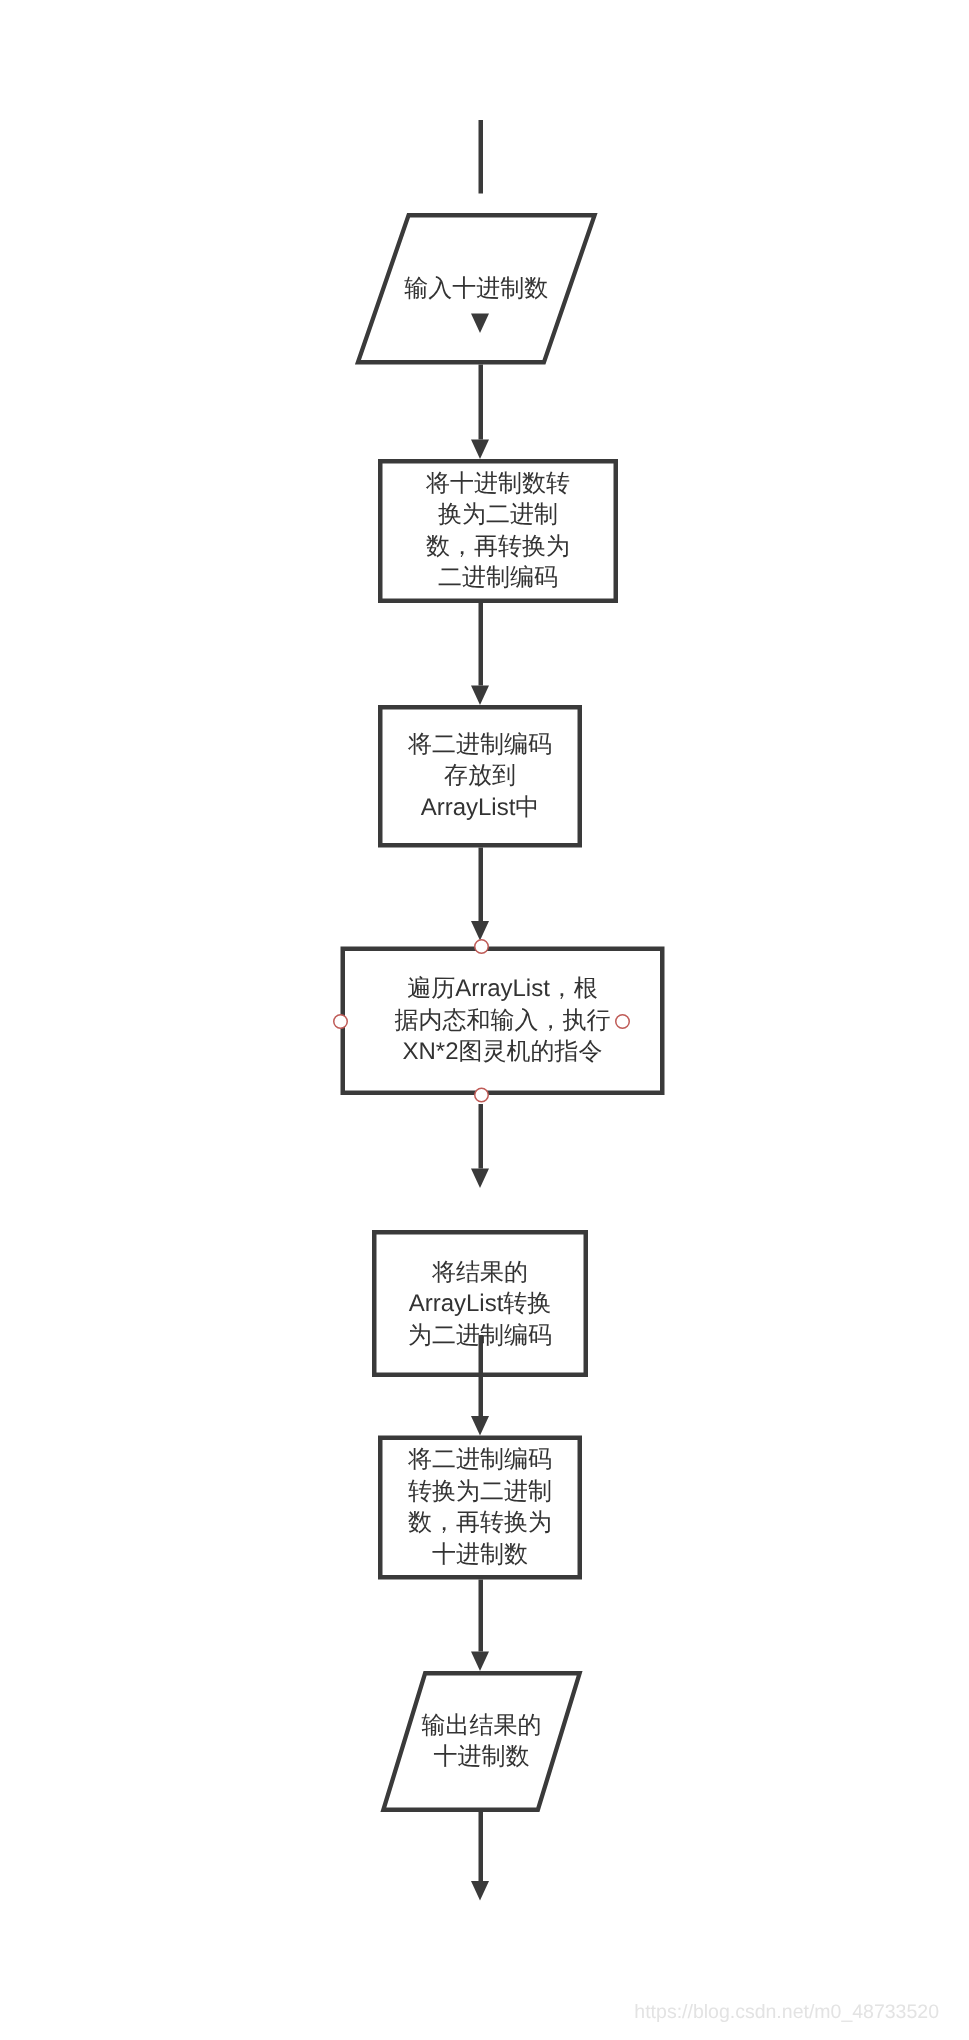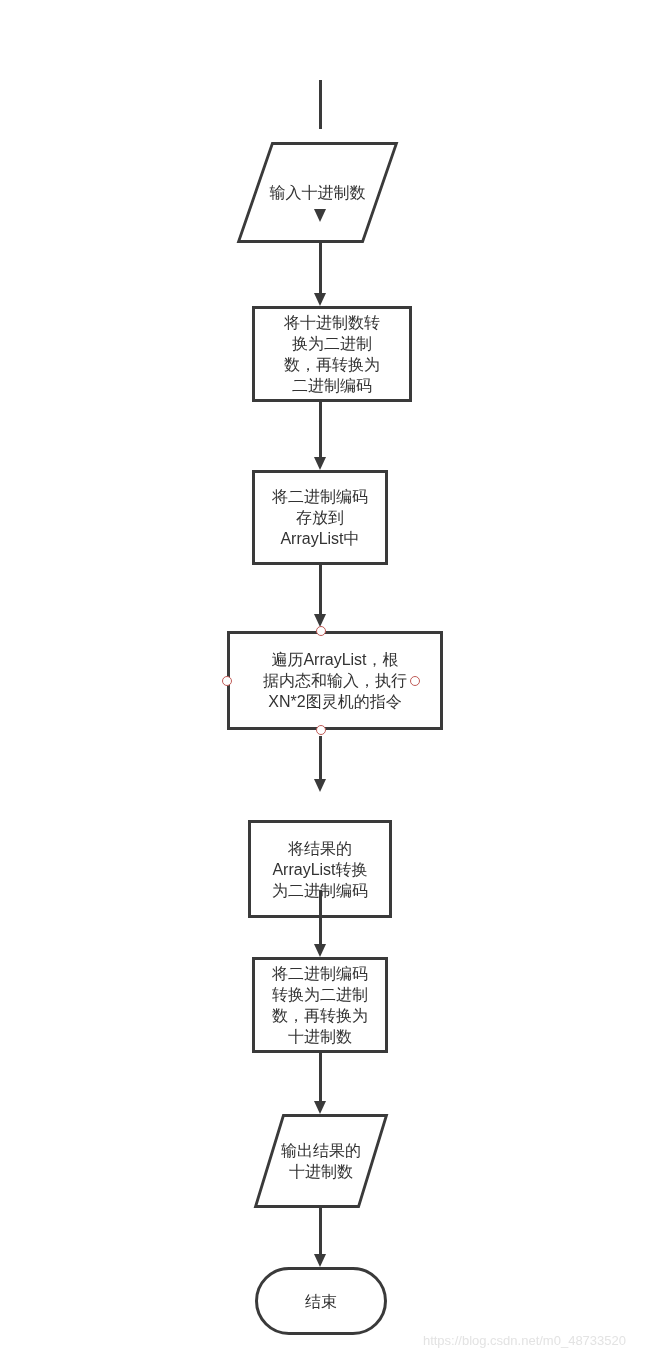--- a/index.html
+++ b/index.html
@@ -148,19 +148,16 @@
     <div class="io-shape io-skew-17"></div>
     <div class="node-label">输出结果的
 十进制数</div>
   </div>
 
   <div class="connector" style="left:319.3px;top:1208px;">
     <div class="shaft" style="height:46px;"></div>
     <div class="head" style="top:46px;"></div>
   </div>
 
-  <div class="terminator" style="left:255px;top:1267px;width:132px;height:68px;">
-    <div class="node-label">结束</div>
-  </div>
 
   <div class="watermark">https://blog.csdn.net/m0_48733520</div>
 
 </div>
 
 </body></html>

